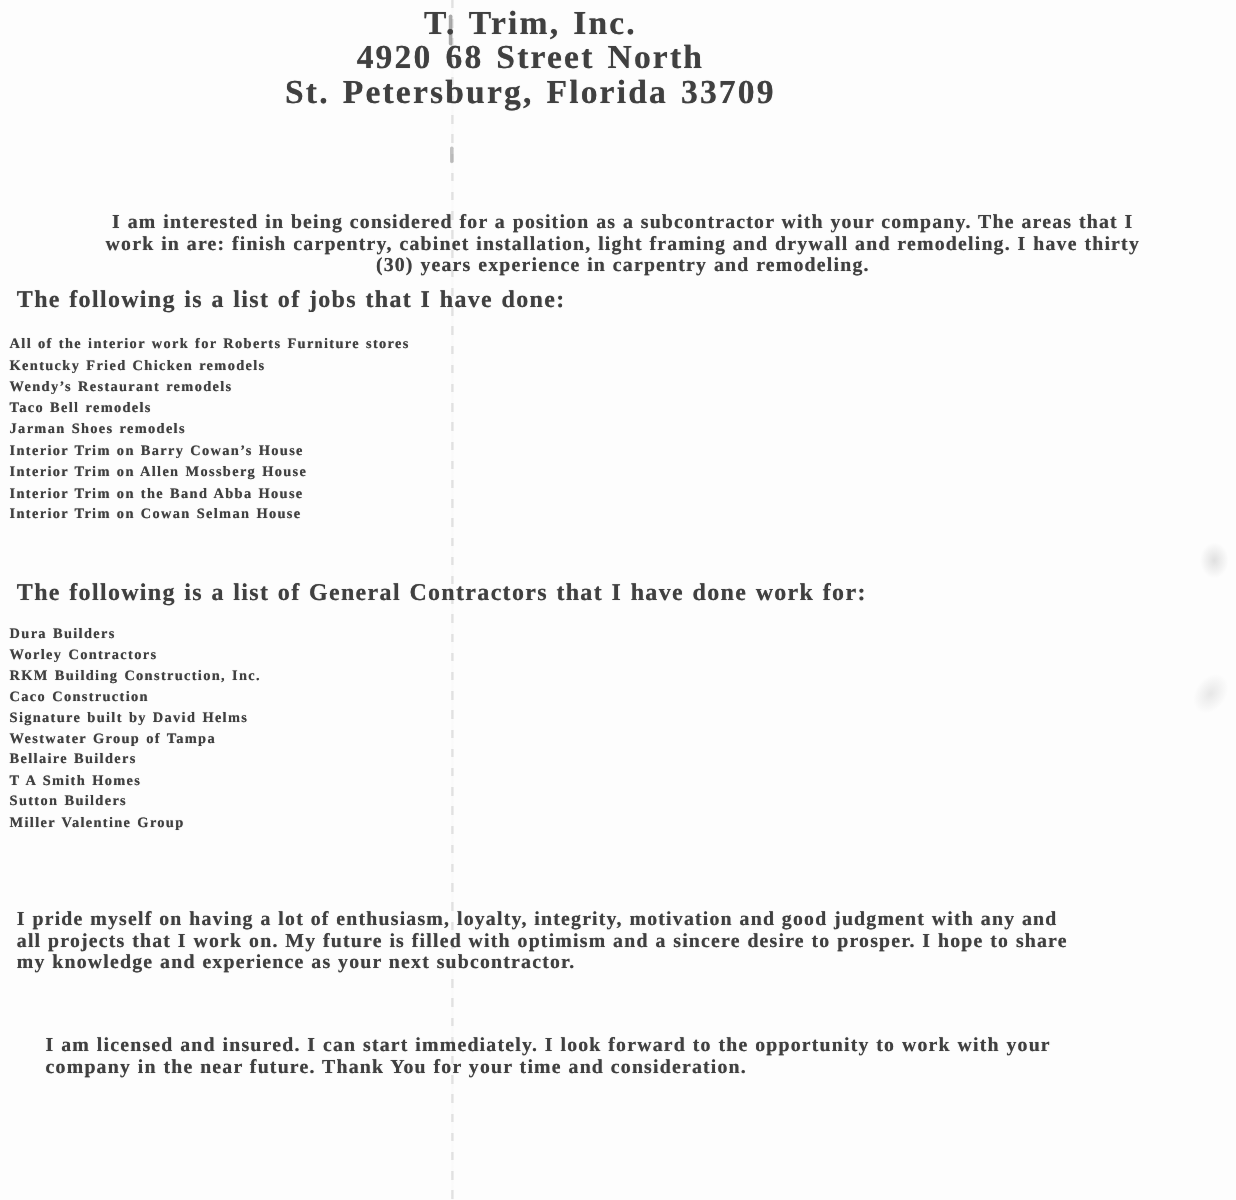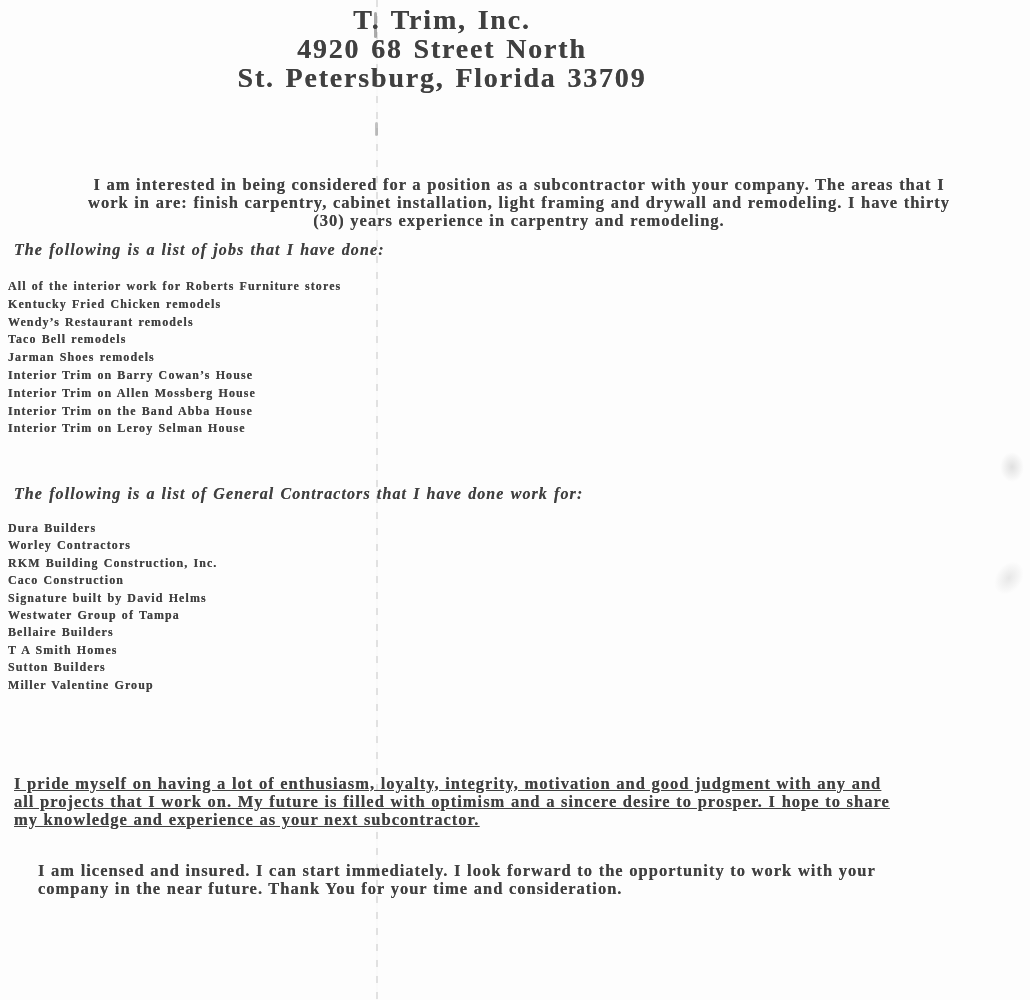--- a/index.html
+++ b/index.html
@@ -53,36 +53,35 @@
     position: absolute;
     left: 8px;
     font-size: 12px;
     line-height: 17.8px;
     letter-spacing: 1.1px;
     word-spacing: 1px;
   }
   .intro-line {
     position: absolute;
     left: 14px;
-    font-size: 16px;
+    font-size: 20px;
     line-height: 18px;
     letter-spacing: 1.1px;
     word-spacing: 1px;
     white-space: nowrap;
-    font-style: italic;
   }
   .ln { white-space: nowrap; }
 
   
   .p-intro        { top: 176px; text-align: center; }
   .jobs-intro     { top: 241px; }
   .jobs-list      { top: 278px; }
   .contractors-intro { top: 485px; }
   .contractors-list  { top: 520px; line-height: 17.4px; }
-  .p-pride        { top: 775px; text-decoration: underline; }
+  .p-pride        { top: 757px; }
   .p-closing      { top: 862px; margin-left: 24px; }
   .signature      { top: 884px; line-height: 17.6px; }
 
   
   .fold-line {
     position: absolute;
     left: 376px;
     top: 0;
     width: 2px;
     height: 100%;
@@ -150,21 +149,21 @@
 
   <div class="list jobs-list txt">
     <div class="ln">All of the interior work for Roberts Furniture stores</div>
     <div class="ln">Kentucky Fried Chicken remodels</div>
     <div class="ln">Wendy’s Restaurant remodels</div>
     <div class="ln">Taco Bell remodels</div>
     <div class="ln">Jarman Shoes remodels</div>
     <div class="ln">Interior Trim on Barry Cowan’s House</div>
     <div class="ln">Interior Trim on Allen Mossberg House</div>
     <div class="ln">Interior Trim on the Band Abba House</div>
-    <div class="ln">Interior Trim on Leroy Selman House</div>
+    <div class="ln">Interior Trim on Cowan Selman House</div>
   </div>
 
   <div class="intro-line contractors-intro txt">The following is a list of General Contractors that I have done work for:</div>
 
   <div class="list contractors-list txt">
     <div class="ln">Dura Builders</div>
     <div class="ln">Worley Contractors</div>
     <div class="ln">RKM Building Construction, Inc.</div>
     <div class="ln">Caco Construction</div>
     <div class="ln">Signature built by David Helms</div>

